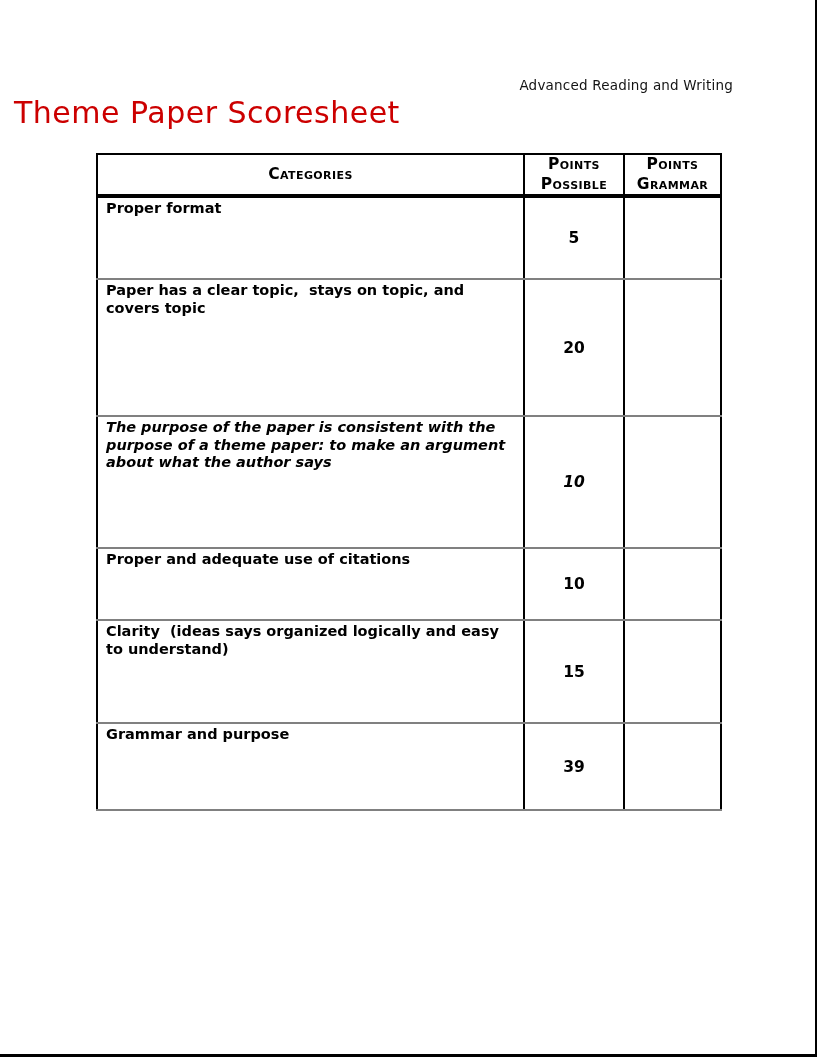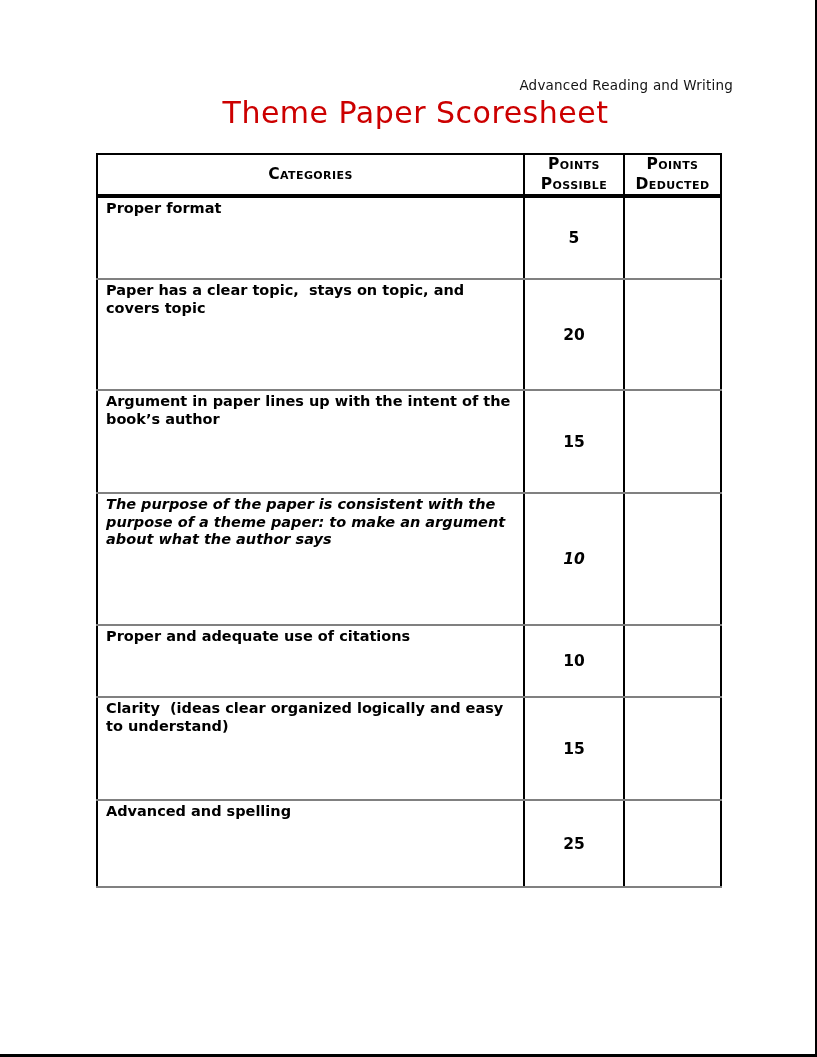--- a/index.html
+++ b/index.html
@@ -24,21 +24,20 @@
   .course-label {
     position: absolute;
     top: 77px; right: 84px;
     font-size: 13.5px;
     color: #141414;
     letter-spacing: 0.2px;
   }
   .title {
     position: absolute;
     top: 95px; left: 14px; width: 803px;
-    text-align: center;
     font-size: 30px;
     font-weight: 400;
     color: #cc0000;
     letter-spacing: 0.5px;
   }
   table.score-table {
     position: absolute;
     left: 96px; top: 153px;
     width: 624px;
     border-collapse: collapse;
@@ -88,21 +87,21 @@
     font-weight: bold;
     font-variant: small-caps;
     font-size: 15.5px;
     letter-spacing: 0.4px;
   }
   td.total-deducted {
     border: 3px solid #000000;
   }
   tr.h-header { height: 42px; }
   tr.h-r1 { height: 83px; }
-  tr.h-r2 { height: 111px; }
+  tr.h-r2 { height: 137px; }
   tr.h-r3 { height: 103px; }
   tr.h-r4 { height: 132px; font-style: italic; }
   tr.h-r5 { height: 72px; }
   tr.h-r6 { height: 103px; }
   tr.h-r7 { height: 87px; }
   tr.h-total { height: 43px; }
 </style>
 </head>
 <body>
 
@@ -116,52 +115,47 @@
   <table class="score-table">
     <colgroup>
       <col style="width:427px">
       <col style="width:100px">
       <col style="width:97px">
     </colgroup>
     <tbody>
         <tr class="h-header">
       <th>Categories</th>
       <th>Points Possible</th>
-      <th>Points Deducted</th>
+      <th>Points Grammar</th>
     </tr>
     <tr class="h-r1">
       <td class="cat">Proper format</td>
       <td class="num">5</td>
       <td class="ded"></td>
     </tr>
     <tr class="h-r2">
       <td class="cat">Paper has a clear topic,  stays on topic, and covers topic</td>
       <td class="num">20</td>
-      <td class="ded"></td>
-    </tr>
-    <tr class="h-r3">
-      <td class="cat">Argument in paper lines up with the intent of the book’s author</td>
-      <td class="num">15</td>
       <td class="ded"></td>
     </tr>
     <tr class="h-r4">
       <td class="cat">The purpose of the paper is consistent with the purpose of a theme paper: to make an argument about what the author says</td>
       <td class="num">10</td>
       <td class="ded"></td>
     </tr>
     <tr class="h-r5">
       <td class="cat">Proper and adequate use of citations</td>
       <td class="num">10</td>
       <td class="ded"></td>
     </tr>
     <tr class="h-r6">
-      <td class="cat">Clarity  (ideas clear organized logically and easy to understand)</td>
+      <td class="cat">Clarity  (ideas says organized logically and easy to understand)</td>
       <td class="num">15</td>
       <td class="ded"></td>
     </tr>
     <tr class="h-r7">
-      <td class="cat">Advanced and spelling</td>
-      <td class="num">25</td>
+      <td class="cat">Grammar and purpose</td>
+      <td class="num">39</td>
       <td class="ded"></td>
     </tr>
   </tbody>
     </table>
 </div>
 
 </body></html>

